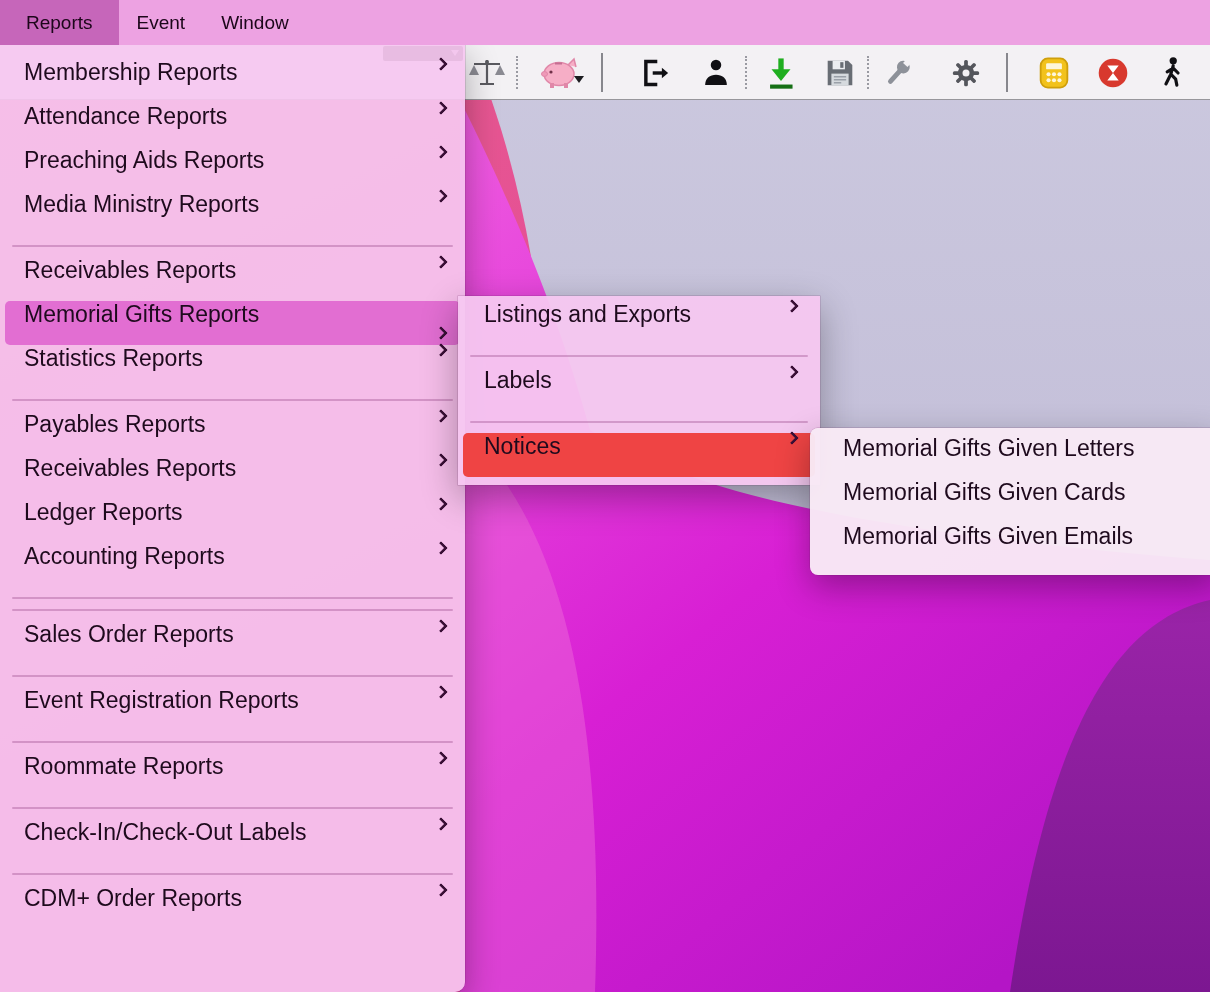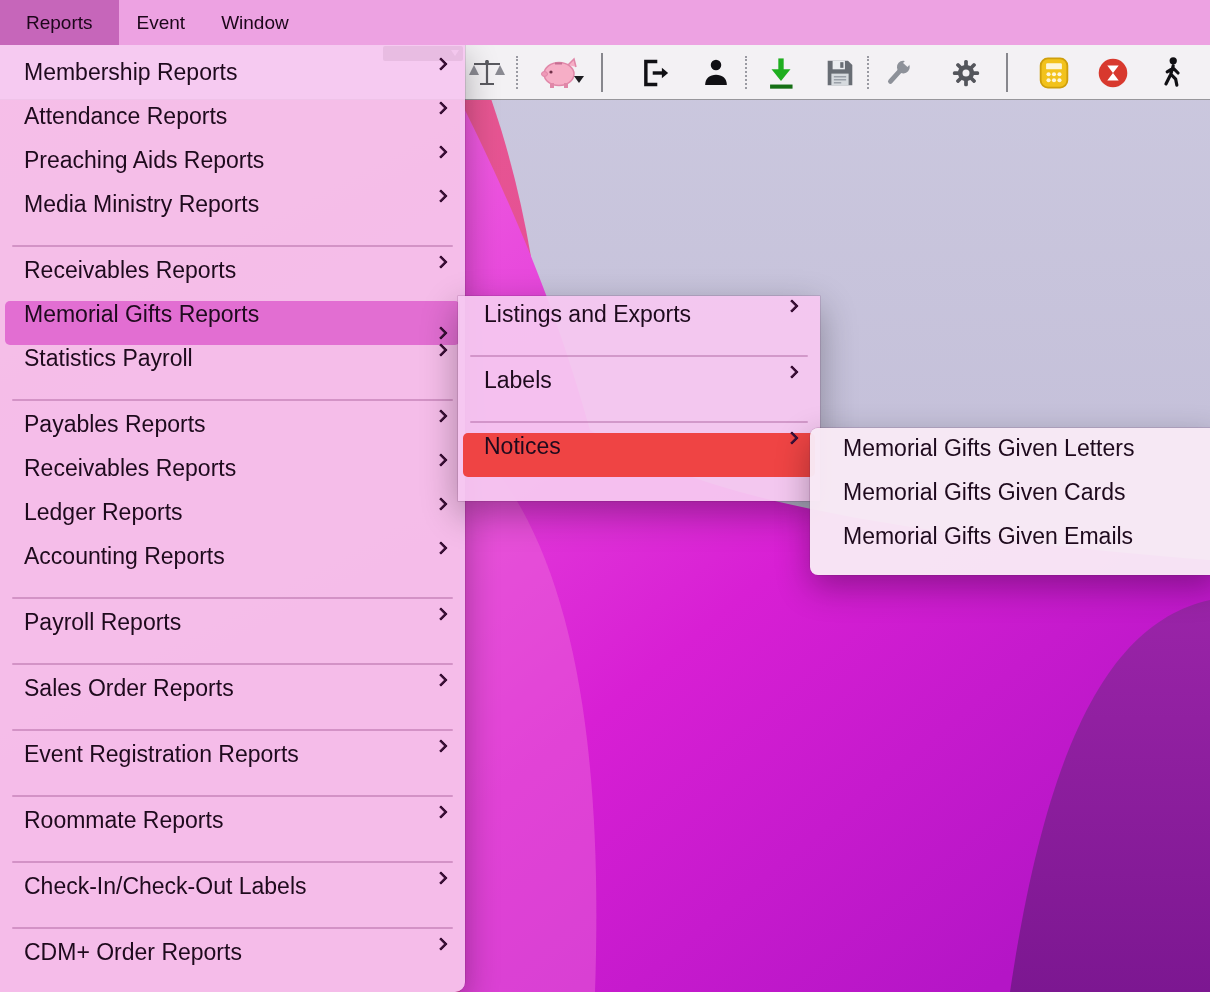--- a/index.html
+++ b/index.html
@@ -85,21 +85,21 @@
     background: rgba(150, 70, 135, 0.35); border-radius: 1px;
   }
   .chev {
     margin-left: auto; width: 10px; height: 10px;
     border-top: 3px solid #3a0f36; border-right: 3px solid #3a0f36;
     transform: rotate(45deg); border-radius: 1px; flex: 0 0 auto;
   }
 
   .sub1 {
     left: 458px; top: 296px; width: 362px;
-    border-radius: 0; padding: 5px 0 24px;
+    border-radius: 0; padding: 5px 0 8px;
     background: rgba(246, 199, 240, 0.95);
   }
   .sub1 .menu-row { padding-left: 21px; padding-right: 18px; }
 
   .sub2 {
     left: 810px; top: 428px; width: 410px;
     border-radius: 8px; padding: 7px 0 8px;
     background: rgba(248, 233, 245, 0.97);
   }
   .sub2 .menu-row { padding-left: 28px; }
@@ -276,45 +276,41 @@
   <div class="menu-sep"></div>
   <div class="menu-row">
     <span>Receivables Reports</span>
     <span class="chev"></span>
   </div>
   <div class="menu-row hl">
     <span>Memorial Gifts Reports</span>
     <span class="chev"></span>
   </div>
   <div class="menu-row">
-    <span>Statistics Payroll</span>
+    <span>Statistics Reports</span>
     <span class="chev"></span>
   </div>
   <div class="menu-sep"></div>
   <div class="menu-row">
     <span>Payables Reports</span>
     <span class="chev"></span>
   </div>
   <div class="menu-row">
     <span>Receivables Reports</span>
     <span class="chev"></span>
   </div>
   <div class="menu-row">
     <span>Ledger Reports</span>
     <span class="chev"></span>
   </div>
   <div class="menu-row">
     <span>Accounting Reports</span>
     <span class="chev"></span>
   </div>
   <div class="menu-sep"></div>
-  <div class="menu-row">
-    <span>Payroll Reports</span>
-    <span class="chev"></span>
-  </div>
   <div class="menu-sep"></div>
   <div class="menu-row">
     <span>Sales Order Reports</span>
     <span class="chev"></span>
   </div>
   <div class="menu-sep"></div>
   <div class="menu-row">
     <span>Event Registration Reports</span>
     <span class="chev"></span>
   </div>

